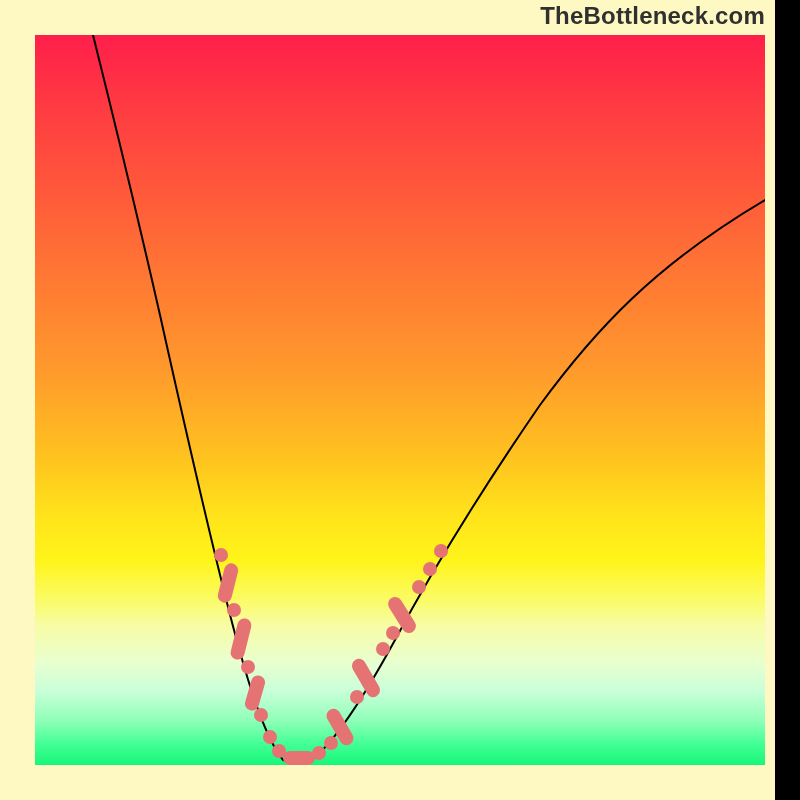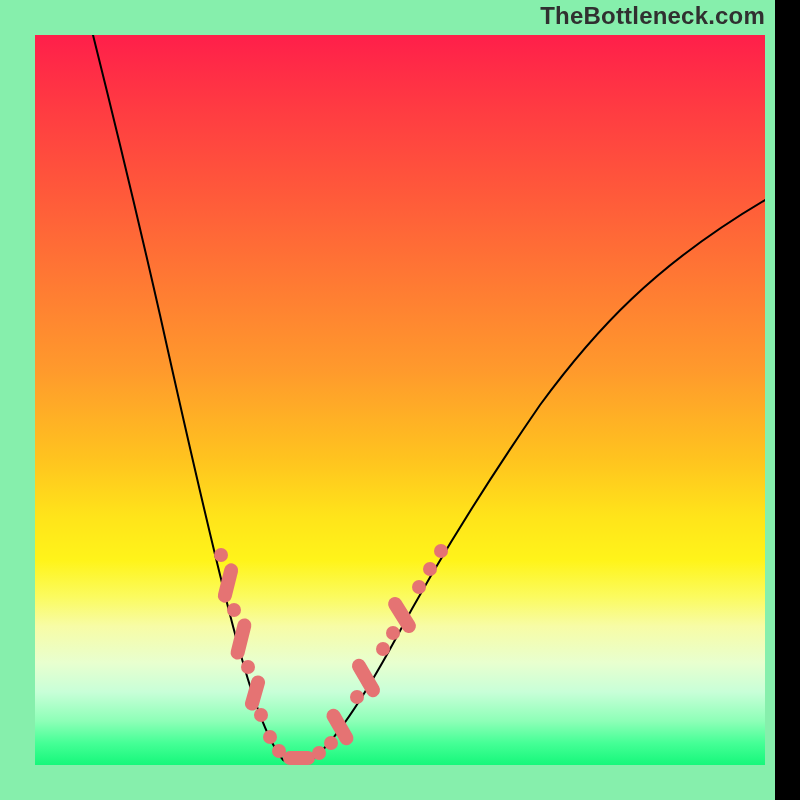--- a/index.html
+++ b/index.html
@@ -8,21 +8,21 @@
     width: 800px;
     height: 800px;
     background: #000000;
     font-family: Arial, Helvetica, sans-serif;
     overflow: hidden;
   }
   .frame {
     position: relative;
     width: 775px;
     height: 800px;
-    background: #86efac;
+    background: #fef9c3;
   }
   .watermark {
     position: absolute;
     top: 2px;
     right: 10px;
     color: #303030;
     font-size: 24px;
     font-weight: 600;
     letter-spacing: 0.2px;
     z-index: 40;

